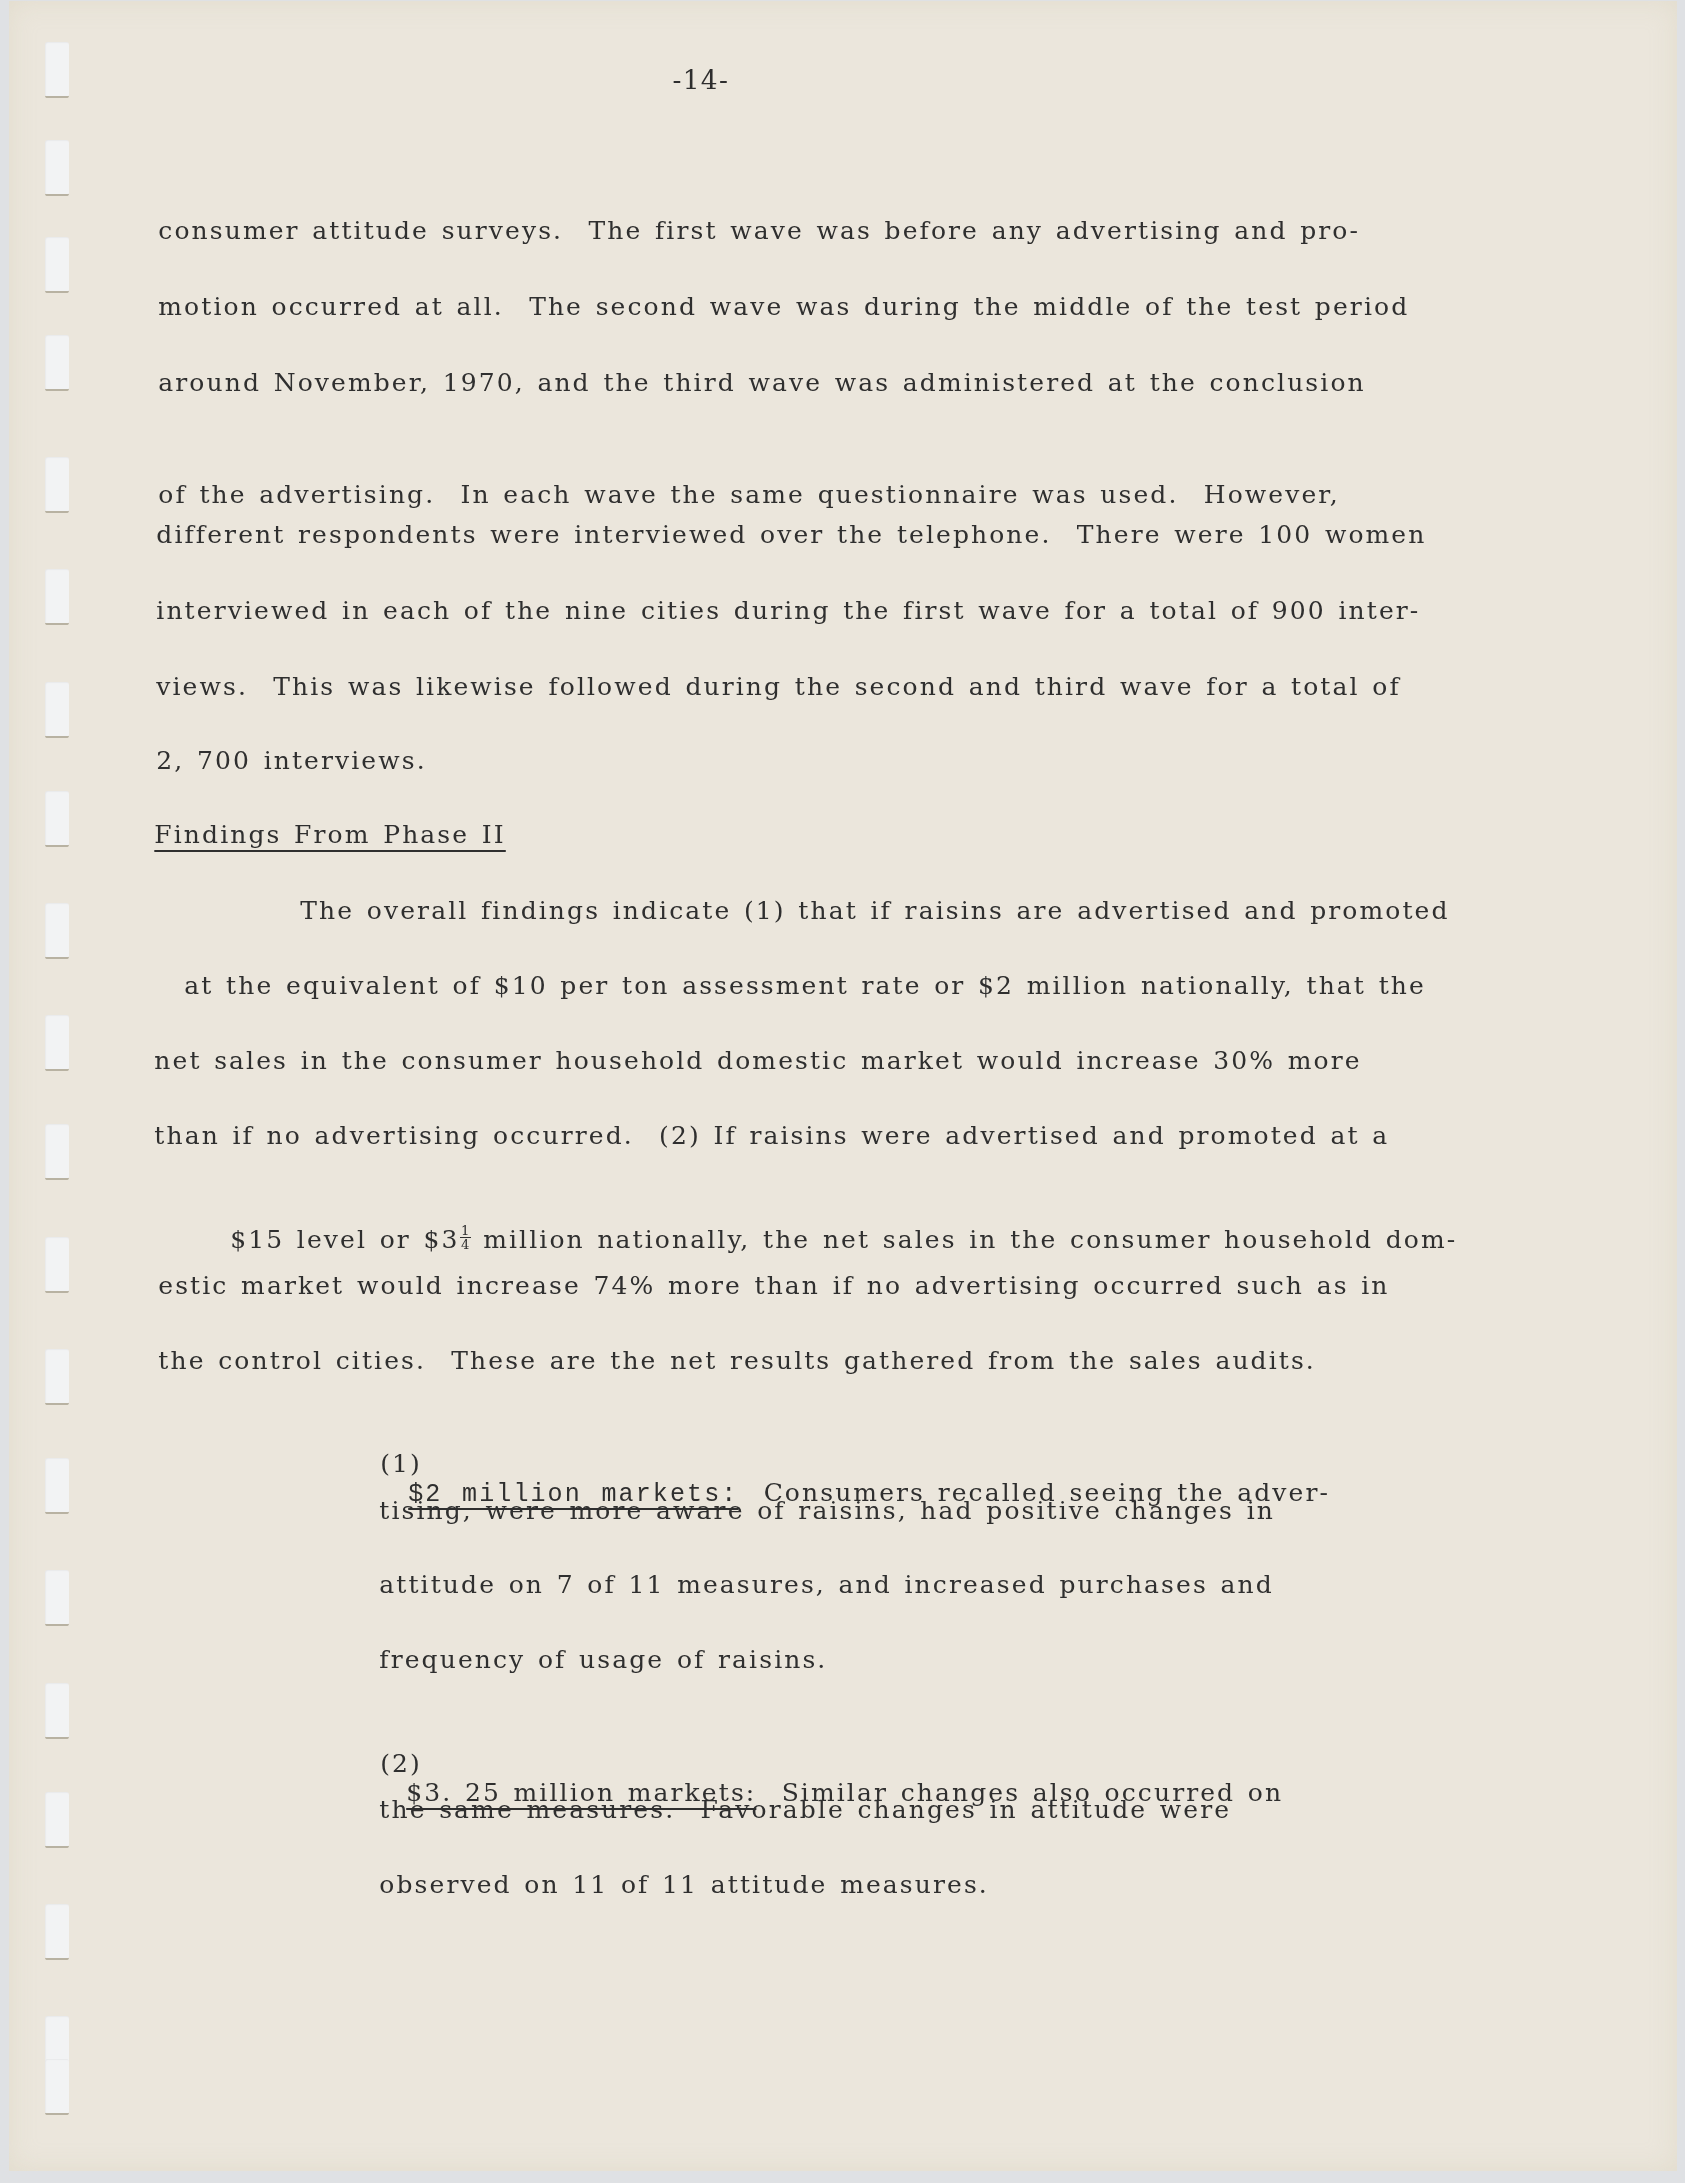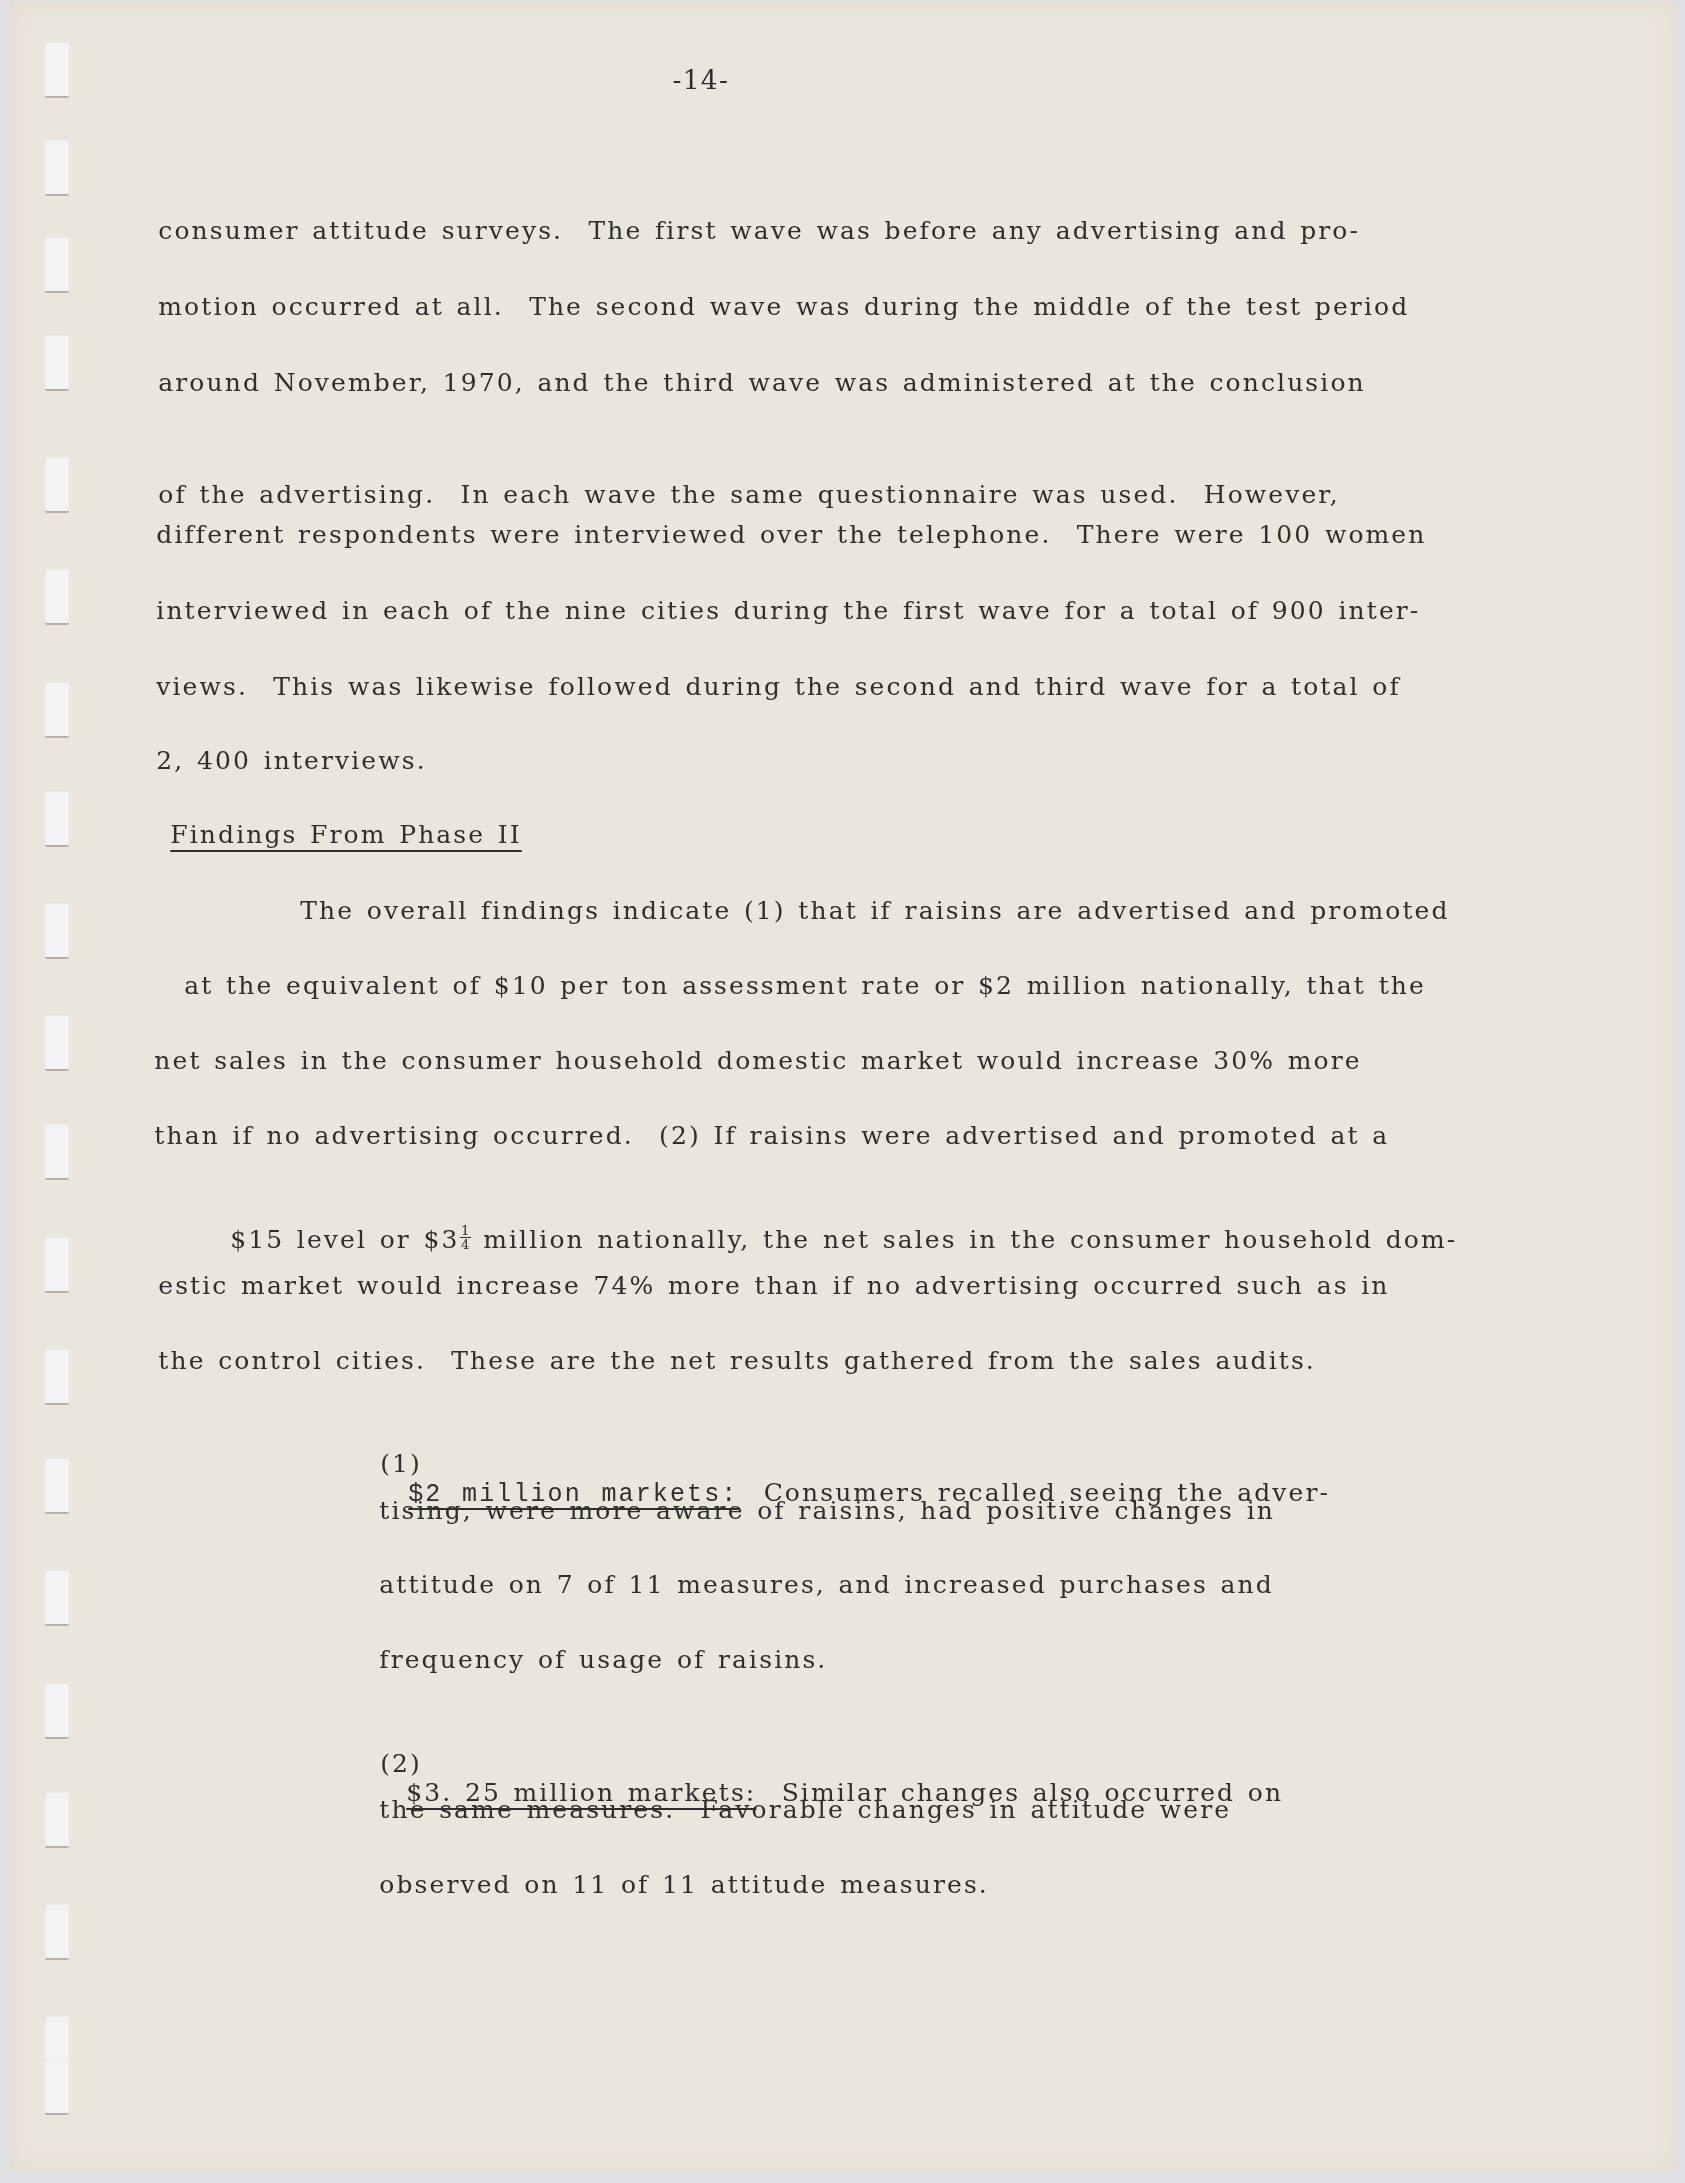--- a/index.html
+++ b/index.html
@@ -99,24 +99,24 @@
   <div class="page-number">-14-</div>
 
   <div>
     <div class="text-line" style="left: 149px; top: 215px; white-space: pre;">consumer attitude surveys.  The first wave was before any advertising and pro-</div>
     <div class="text-line" style="left: 149px; top: 291px; white-space: pre;">motion occurred at all.  The second wave was during the middle of the test period</div>
     <div class="text-line" style="left: 149px; top: 367px; white-space: pre;">around November, 1970, and the third wave was administered at the conclusion</div>
     <div class="text-line" style="left: 149px; top: 443px; white-space: pre; margin-top: 36px;">of the advertising.  In each wave the same questionnaire was used.  However,</div>
     <div class="text-line" style="left: 147px; top: 519px; white-space: pre;">different respondents were interviewed over the telephone.  There were 100 women</div>
     <div class="text-line" style="left: 147px; top: 595px; white-space: pre;">interviewed in each of the nine cities during the first wave for a total of 900 inter-</div>
     <div class="text-line" style="left: 147px; top: 671px; white-space: pre;">views.  This was likewise followed during the second and third wave for a total of</div>
-    <div class="text-line" style="left: 147px; top: 745px; white-space: pre;">2, 400 interviews.</div>
+    <div class="text-line" style="left: 147px; top: 745px; white-space: pre;">2, 700 interviews.</div>
   </div>
 
-  <div class="text-line u" style="left: 145px; top: 819px; white-space: pre; margin-left: 16px;">Findings From Phase II</div>
+  <div class="text-line u" style="left: 145px; top: 819px; white-space: pre;">Findings From Phase II</div>
 
   <div>
     <div class="text-line" style="left: 291px; top: 895px; white-space: pre;">The overall findings indicate (1) that if raisins are advertised and promoted</div>
     <div class="text-line" style="left: 145px; top: 970px; white-space: pre; margin-left: 30px;">at the equivalent of $10 per ton assessment rate or $2 million nationally, that the</div>
     <div class="text-line" style="left: 145px; top: 1045px; white-space: pre;">net sales in the consumer household domestic market would increase 30% more</div>
     <div class="text-line" style="left: 145px; top: 1120px; white-space: pre;">than if no advertising occurred.  (2) If raisins were advertised and promoted at a</div>
     <div class="text-line" style="left: 145px; top: 1195px; white-space: pre;">
       <span>$15 level or $3</span><span class="frac"><span class="num">1</span><span class="den">4</span></span><span style="white-space:pre"> million nationally, the net sales in the consumer household dom-</span>
     </div>
     <div class="text-line" style="left: 149px; top: 1270px; white-space: pre;">estic market would increase 74% more than if no advertising occurred such as in</div>

